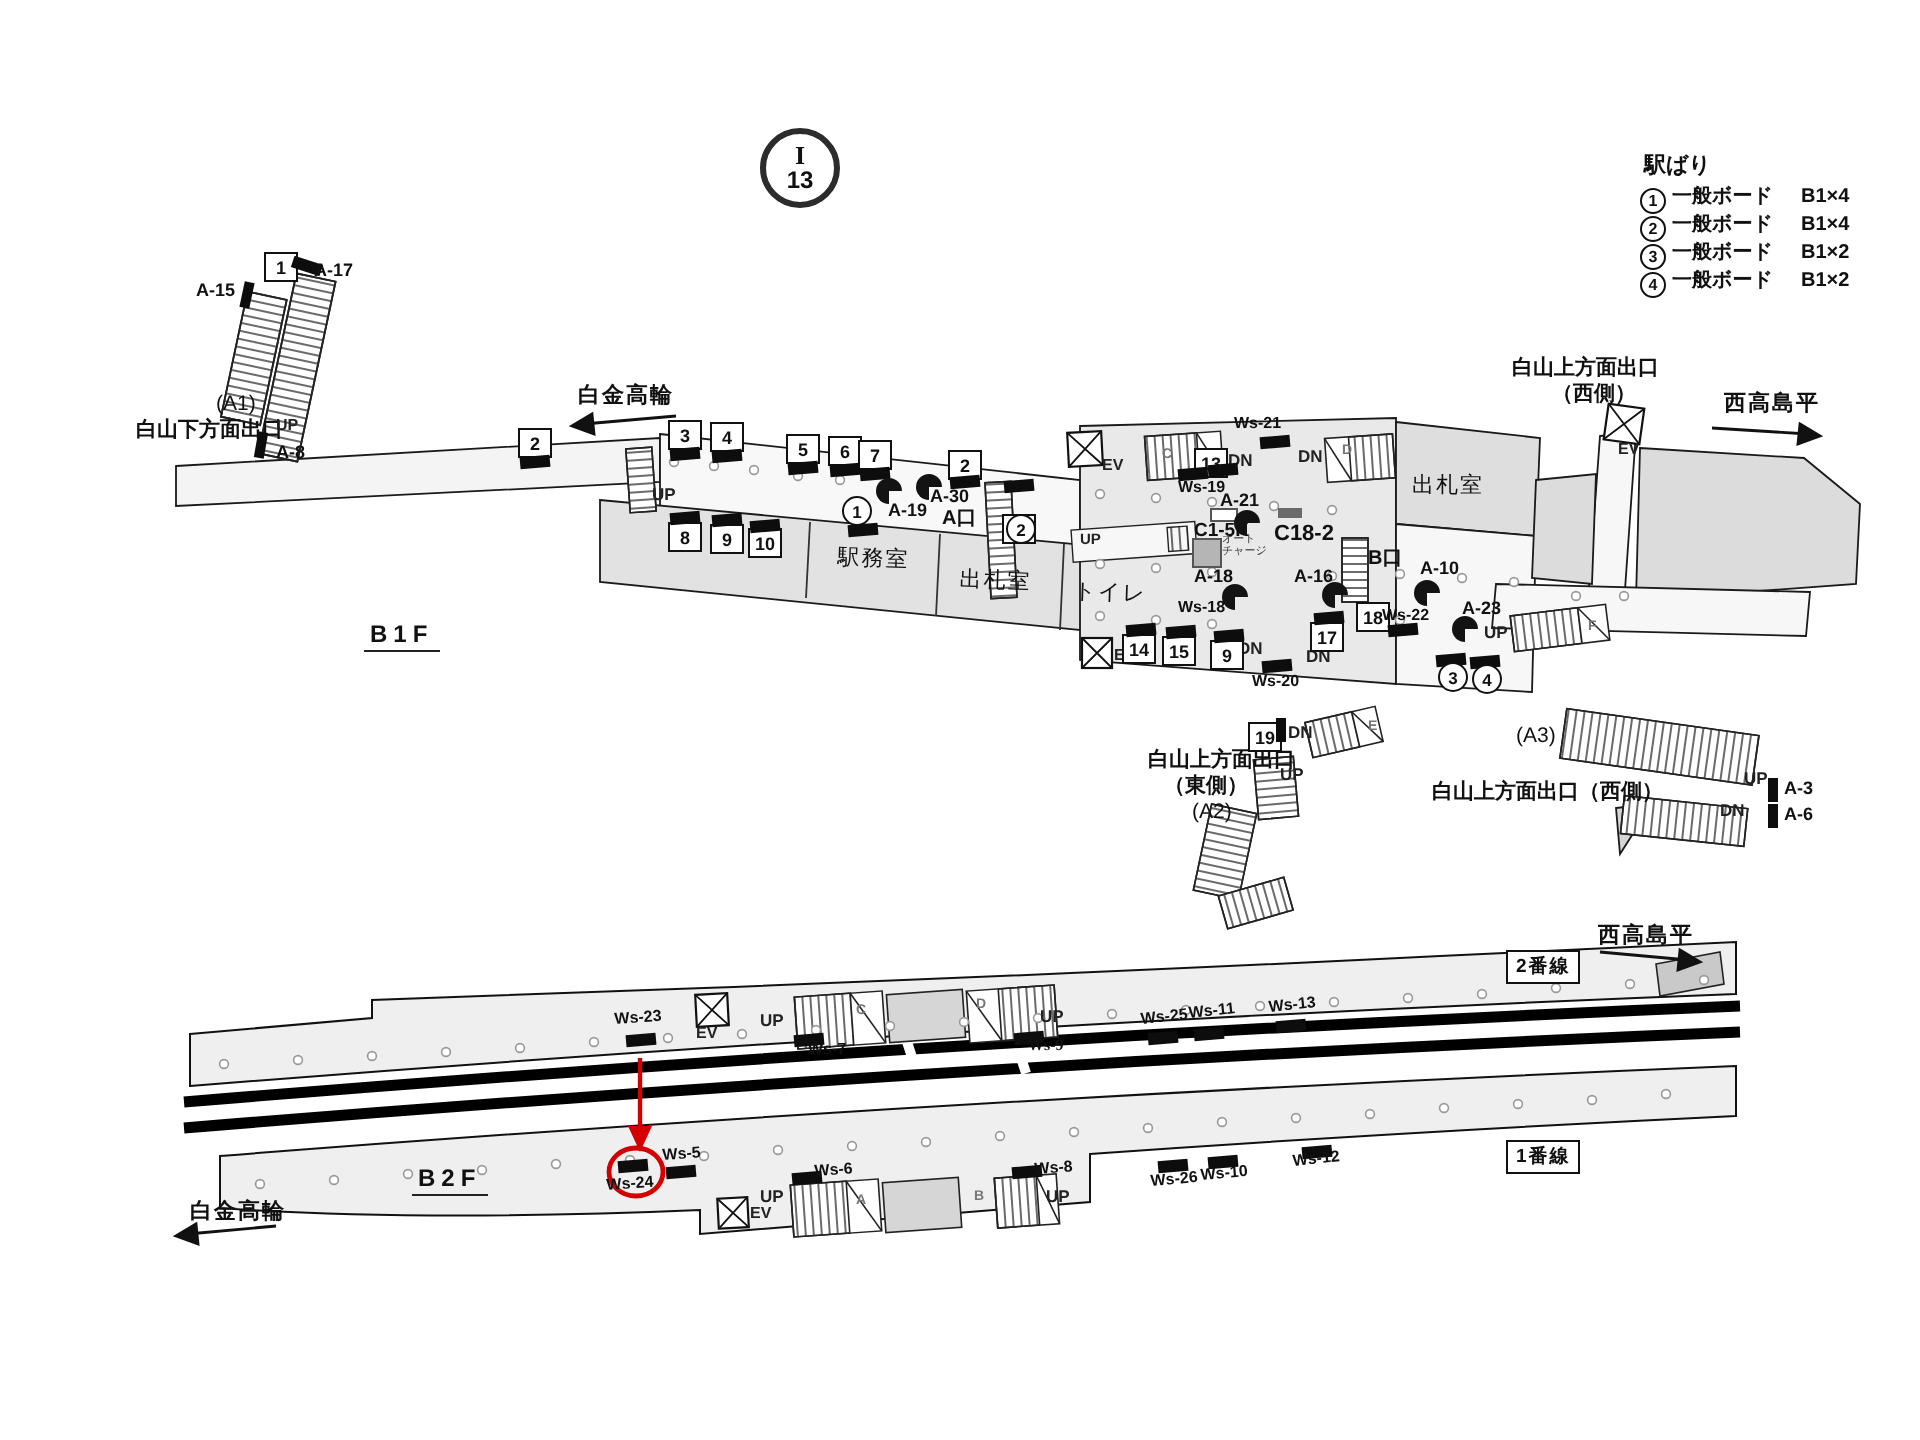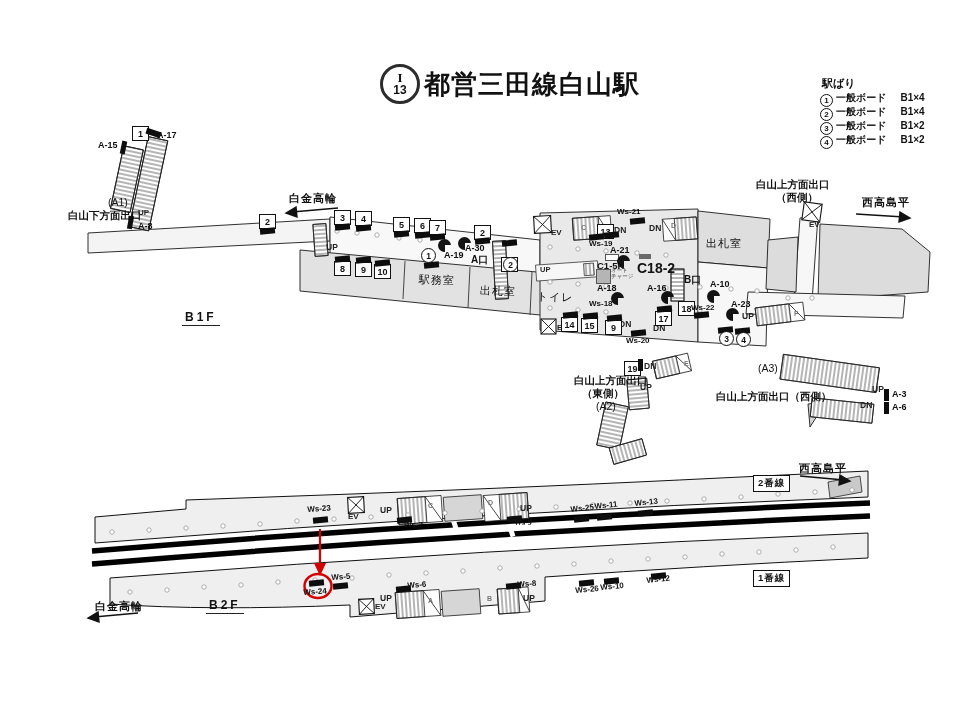--- a/index.html
+++ b/index.html
@@ -287,38 +287,37 @@
     <line x1="320" y1="529" x2="320" y2="565" stroke="#d40000" stroke-width="2.2"></line>
     <polygon points="314,563 326,563 320,576" fill="#d40000"></polygon>
     <ellipse cx="318" cy="586" rx="13.5" ry="12" fill="none" stroke="#d40000" stroke-width="2.4"></ellipse>
   </g>
 </svg>
 
 <div class="titlecircle" style="left:380px;top:64px;">
   <span class="li">I</span>
   <span class="ln">13</span>
 </div>
-<span class="lbl stationtitle" style="left:424px;top:70px;">都営三田線白山駅</span>
 
 <span class="lbl b" style="left:822px;top:77px;font-size:11px;">駅ばり</span>
 <div class="lrow" style="left:808px;top:91px;">
   <span class="lcirc">1</span><span>一般ボード</span><span class="lsize">B1×4</span>
 </div>
 <div class="lrow" style="left:808px;top:105px;">
   <span class="lcirc">2</span><span>一般ボード</span><span class="lsize">B1×4</span>
 </div>
 <div class="lrow" style="left:808px;top:119px;">
   <span class="lcirc">3</span><span>一般ボード</span><span class="lsize">B1×2</span>
 </div>
 <div class="lrow" style="left:808px;top:133px;">
   <span class="lcirc">4</span><span>一般ボード</span><span class="lsize">B1×2</span>
 </div>
 
 <span class="lbl floorlbl" style="left:182px;top:311px;">B1F</span>
-<span class="lbl floorlbl" style="left:206px;top:599px;">B2F</span>
+<span class="lbl floorlbl" style="left:206px;top:583px;">B2F</span>
 <span class="lbl dirlbl" style="left:289px;top:192px;">白金高輪</span>
 <span class="lbl dirlbl" style="left:95px;top:600px;">白金高輪</span>
 <span class="lbl dirlbl" style="left:862px;top:196px;">西高島平</span>
 <span class="lbl dirlbl" style="left:799px;top:462px;">西高島平</span>
 <span class="trackbox" style="left:753px;top:475px;">2番線</span>
 <span class="trackbox" style="left:753px;top:570px;">1番線</span>
 
 <span class="lbl exit" style="left:68px;top:210px;">白山下方面出口</span>
 <span class="lbl exit" style="left:108px;top:197px;font-weight:normal;">(A1)</span>
 <span class="lbl exit" style="left:574px;top:375px;">白山上方面出口</span>
@@ -442,21 +441,21 @@
 <span class="lbl ad" style="left:444px;top:251px;">A-19</span>
 <span class="lbl ad" style="left:465px;top:244px;">A-30</span>
 <span class="lbl ad" style="left:610px;top:246px;">A-21</span>
 <span class="lbl ad" style="left:597px;top:284px;">A-18</span>
 <span class="lbl ad" style="left:647px;top:284px;">A-16</span>
 <span class="lbl ad" style="left:710px;top:280px;">A-10</span>
 <span class="lbl ad" style="left:731px;top:300px;">A-23</span>
 <span class="lbl ad" style="left:892px;top:390px;">A-3</span>
 <span class="lbl ad" style="left:892px;top:403px;">A-6</span>
 <span class="lbl ad" style="left:597px;top:261px;font-size:9.5px;">C1-5K</span>
-<span class="lbl ad" style="left:637px;top:261px;font-size:14px;">C18-2</span>
+<span class="lbl ad" style="left:637px;top:261px;font-size:11px;">C18-2</span>
 
 <span class="lbl ws" style="left:617px;top:208px;">Ws-21</span>
 <span class="lbl ws" style="left:589px;top:240px;">Ws-19</span>
 <span class="lbl ws" style="left:589px;top:300px;">Ws-18</span>
 <span class="lbl ws" style="left:626px;top:337px;">Ws-20</span>
 <span class="lbl ws" style="left:691px;top:304px;">Ws-22</span>
 <span class="lbl ws" style="left:307px;top:506px;transform:rotate(-4deg);">Ws-23</span>
 <span class="lbl ws" style="left:404px;top:521px;">Ws-7</span>
 <span class="lbl ws" style="left:514px;top:519px;font-family:Liberation Serif, serif;">Ws-9</span>
 <span class="lbl ws" style="left:570px;top:506px;transform:rotate(-6deg);">Ws-25</span>

